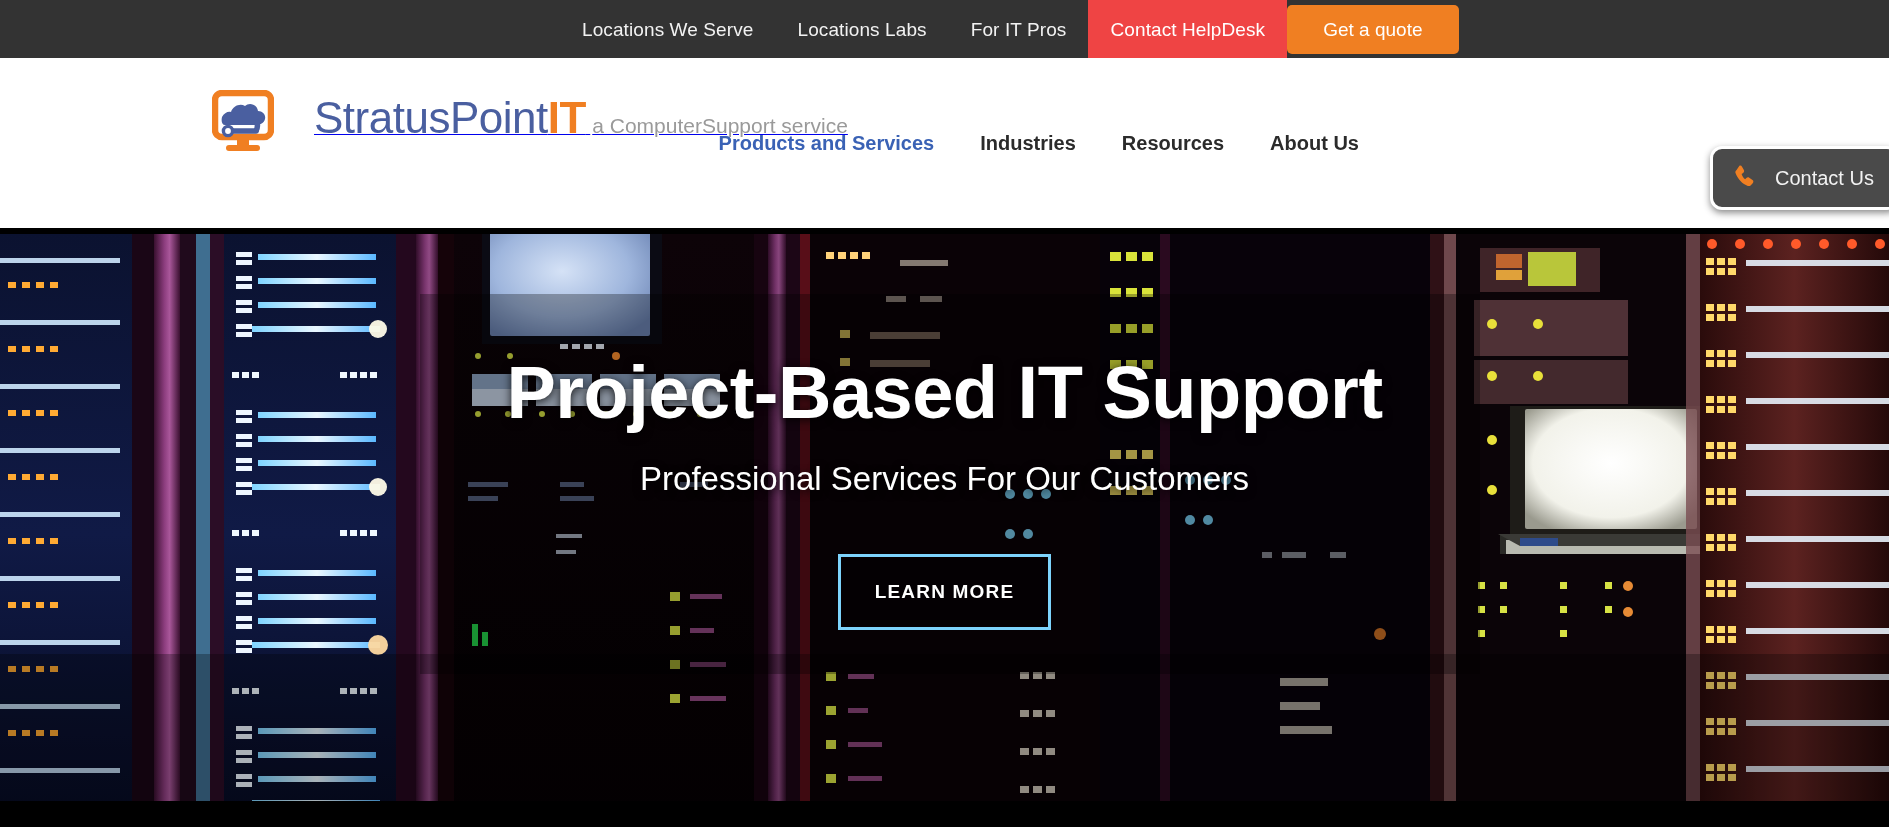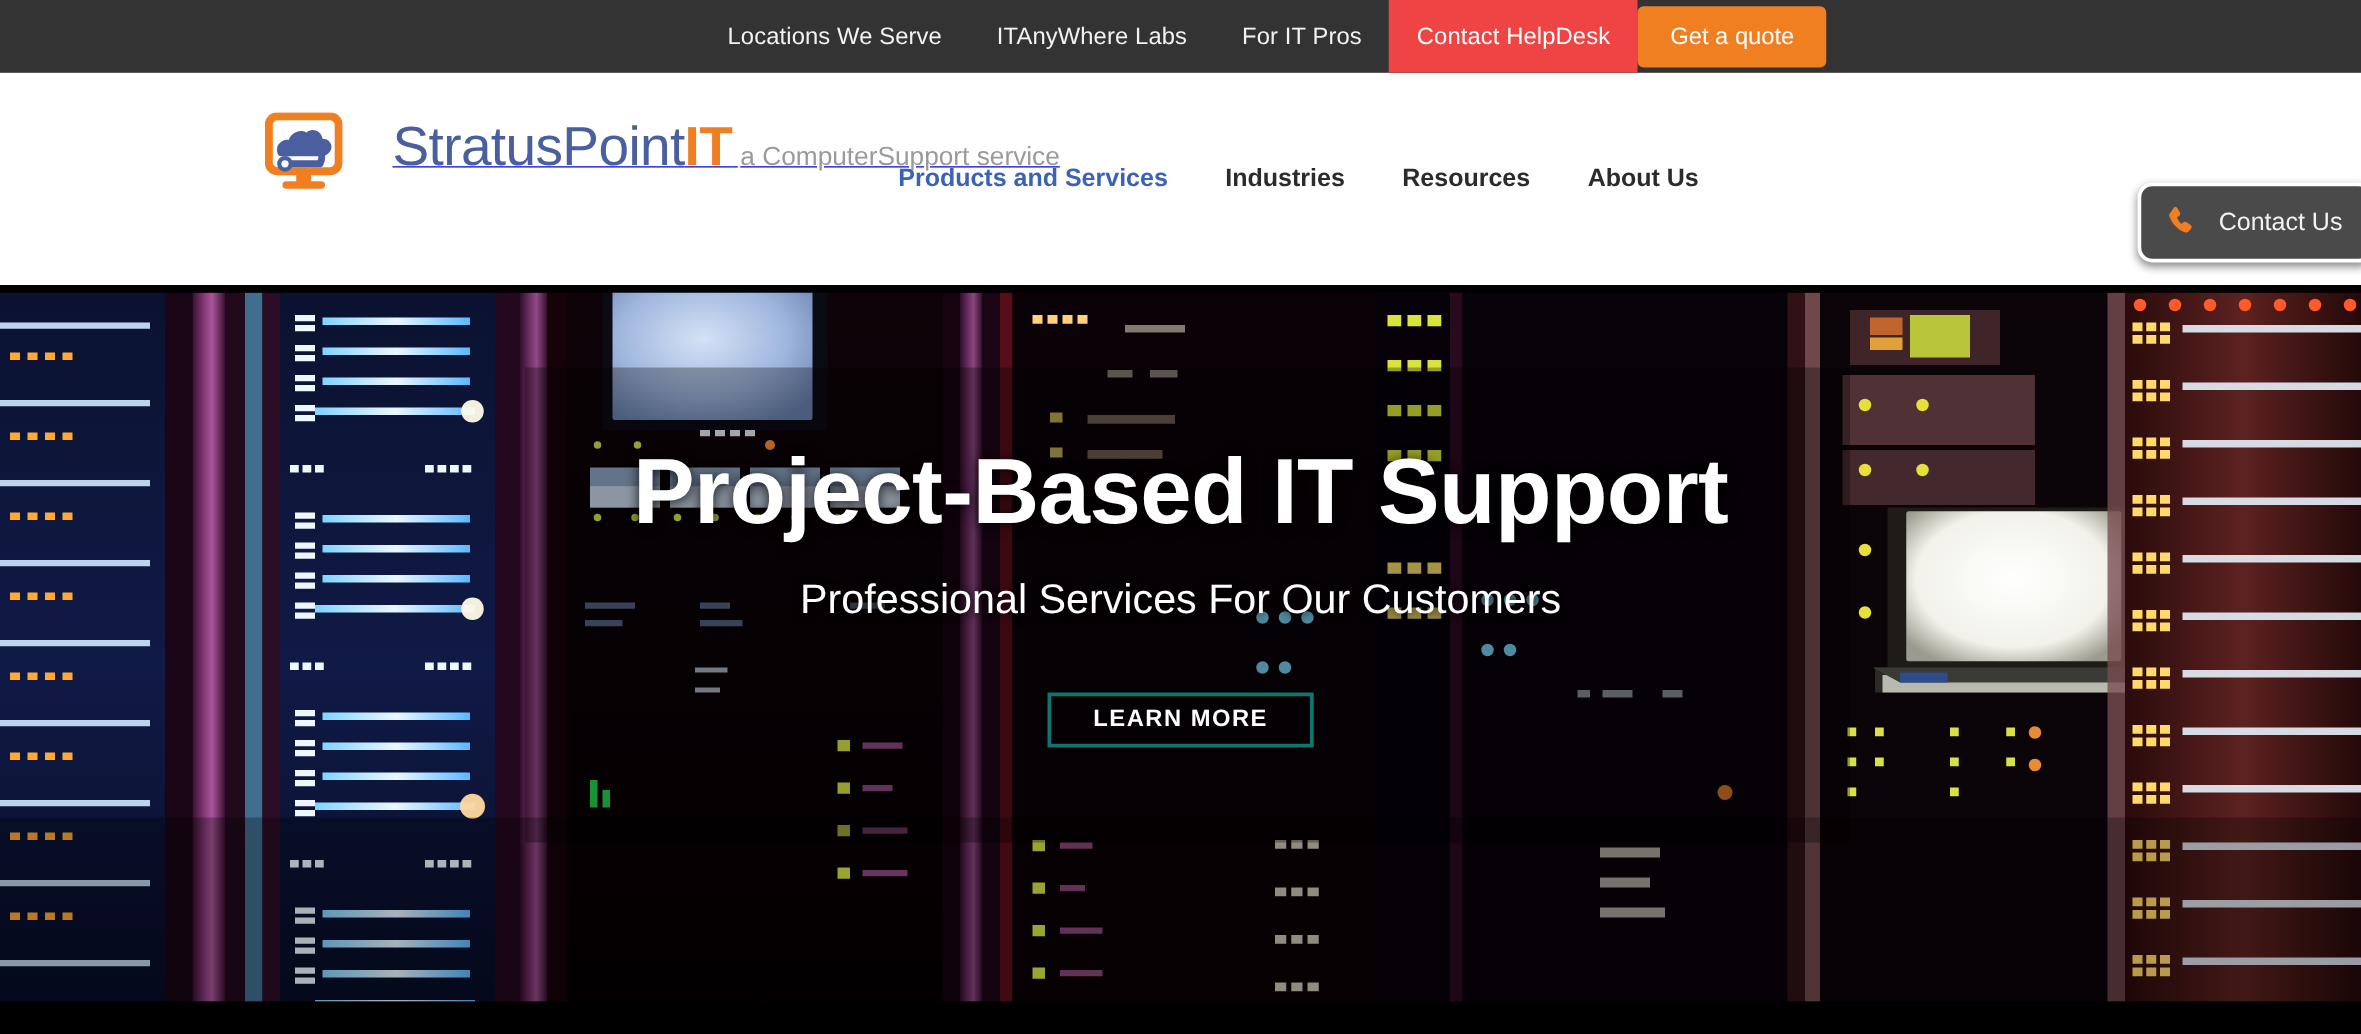--- a/index.html
+++ b/index.html
@@ -20,21 +20,21 @@
   .top-link{
     display:flex; align-items:center; padding:0 22px;
     color:#f2f2f2; font-size:19px; line-height:1; white-space:nowrap;
     text-decoration:none; letter-spacing:.1px;
   }
   .top-link.active{ background:#ef4444; color:#ffffff; }
   .topbar-gap{ flex:1 1 auto; }
   .quote-wrap{ display:flex; align-items:center; padding-right:560px;}
   .quote-btn{
     background:#f07f22; color:#ffffff; font-size:19px; line-height:1;
-    border:none; border-radius:5px; padding:15px 26px; white-space:nowrap;
+    border:none; border-radius:5px; padding:15px 36px; white-space:nowrap;
     cursor:pointer; font-family:"Liberation Sans", sans-serif;
   }
 
   
   .header{
     position:absolute; top:58px; left:0; width:1889px; height:170px;
     background:#ffffff; z-index:30;
   }
   .logo-block{
     position:absolute; left:212px; top:32px;
@@ -86,35 +86,35 @@
     color:#ffffff; font-size:74px; font-weight:700; line-height:1.05;
     letter-spacing:-.5px; text-align:center;
     text-shadow:0 2px 10px rgba(0,0,0,.85);
   }
   .hero-sub{
     color:#ffffff; font-size:33px; font-weight:400; margin-top:28px;
     text-align:center; text-shadow:0 2px 8px rgba(0,0,0,.9);
   }
   .hero-btn{
     margin-top:56px; background:rgba(0,0,0,.18); color:#ffffff;
-    border:3px solid #0f766e; padding:8px 34px; font-size:19px;
+    border:3px solid #7dd3fc; padding:24px 34px; font-size:19px;
     font-weight:700; letter-spacing:1.2px; cursor:pointer;
     font-family:"Liberation Sans", sans-serif;
   }
 </style>
 </head>
 <body>
 
 <div class="page">
 
   <div class="topbar">
     <div class="topbar-spacer"></div>
 
     <a class="top-link" href="#">Locations We Serve</a>
-    <a class="top-link" href="#">ITAnyWhere Labs</a>
+    <a class="top-link" href="#">Locations Labs</a>
     <a class="top-link" href="#">For IT Pros</a>
     <a class="top-link active" href="#">Contact HelpDesk</a>
 
     <div class="topbar-gap"></div>
 
     <div class="quote-wrap">
       <button class="quote-btn">Get a quote</button>
     </div>
   </div>
 

